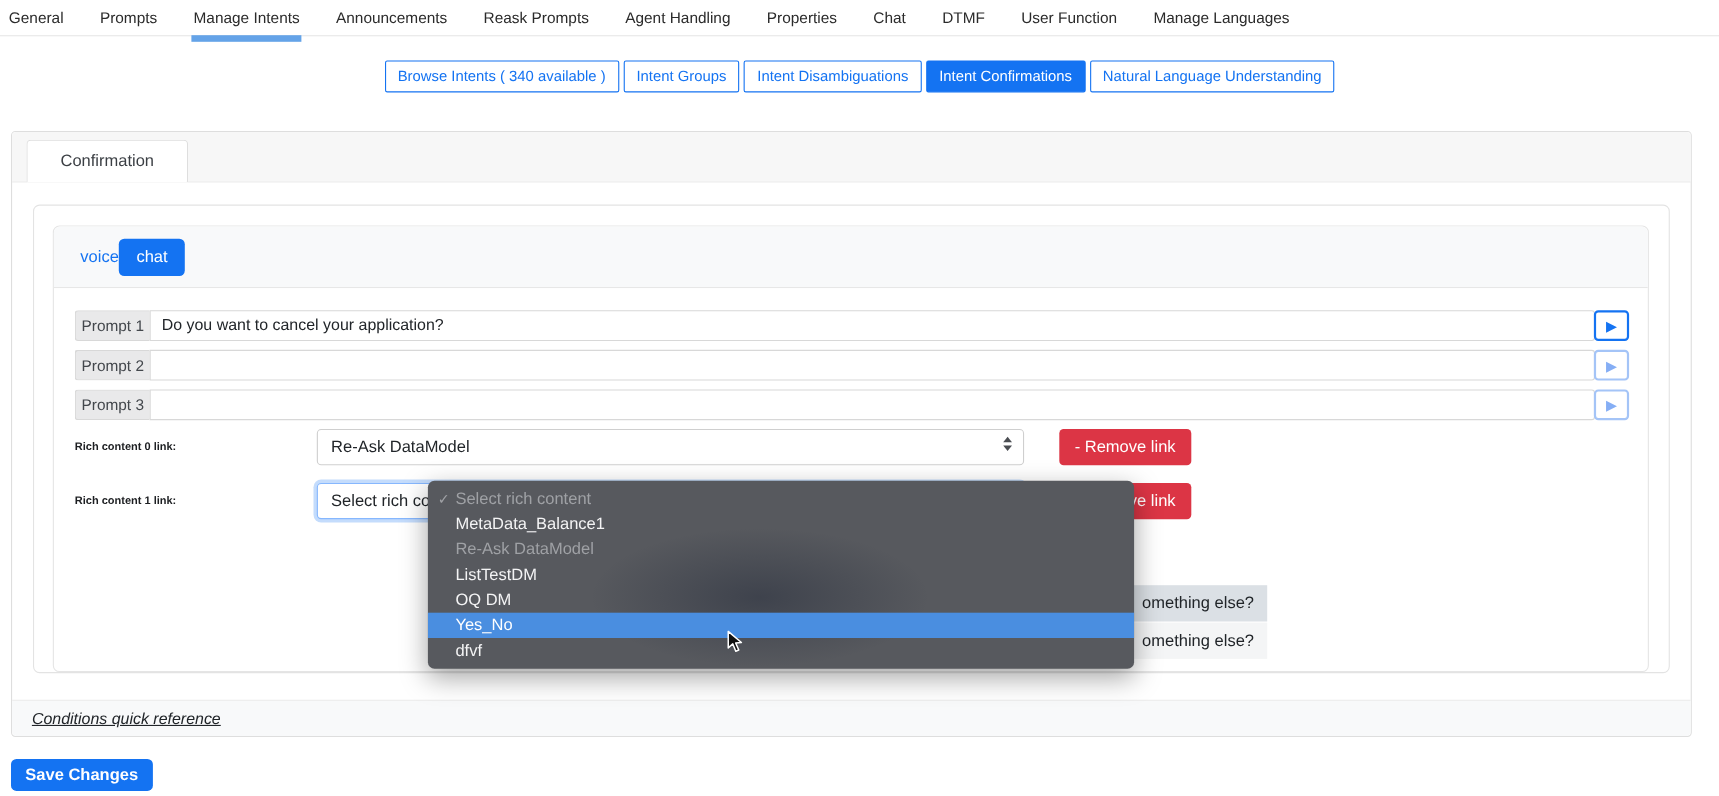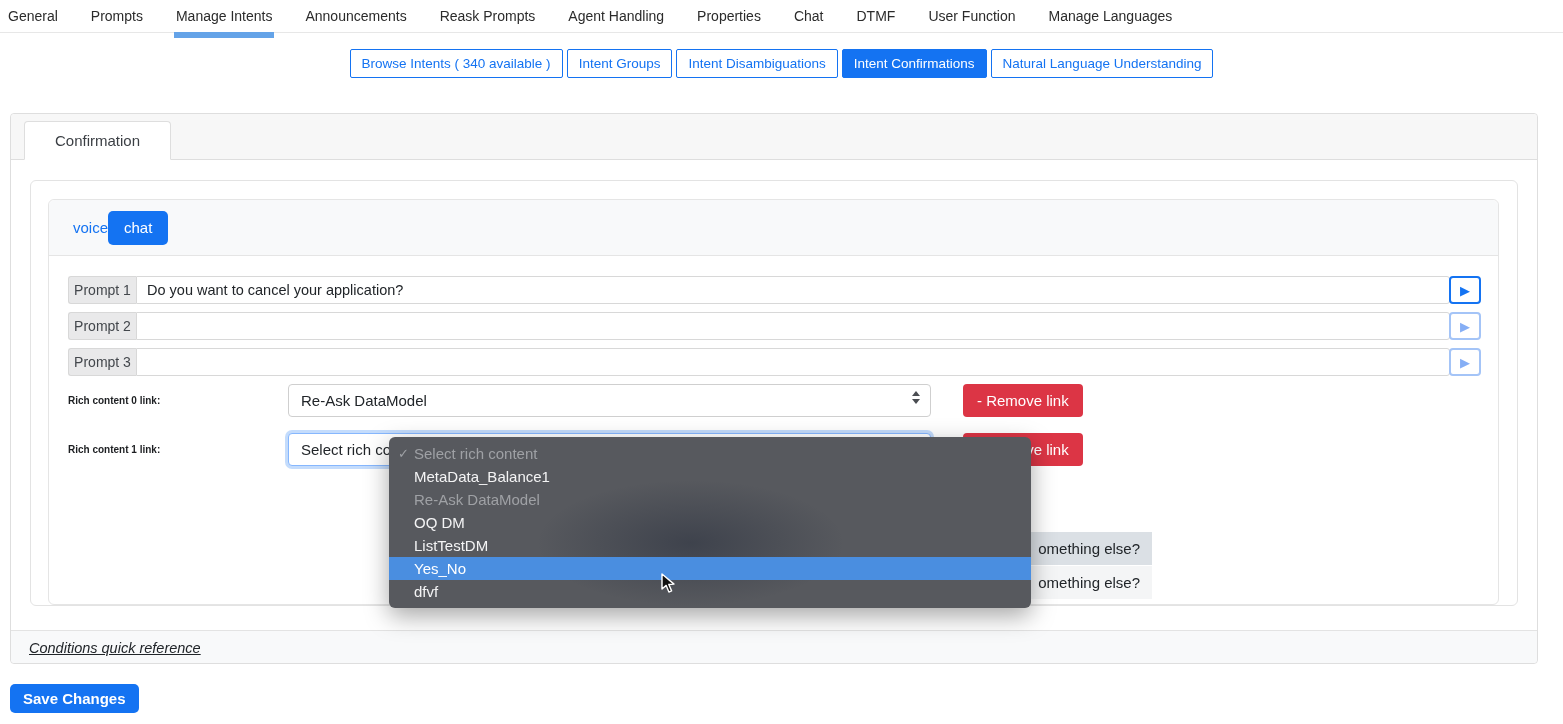--- a/index.html
+++ b/index.html
@@ -13,21 +13,21 @@
   
   .topnav { border-bottom:1px solid #e7e7e7; padding:8px 0 8px 8px; }
   .topnav ul { list-style:none; display:flex; gap:33px; }
   .topnav li { font-size:14px; color:#2b2b2b; line-height:16px; position:relative; cursor:pointer; white-space:nowrap; }
   .topnav li.active::after {
     content:""; position:absolute; left:-2px; right:-2px; top:24px; height:6px;
     background:#64a3e8;
   }
 
   
-  .pillrow { margin-top:16px; display:flex; justify-content:center; gap:4px; }
+  .pillrow { margin-top:22px; display:flex; justify-content:center; gap:4px; }
   .pill {
     border:1px solid #1473f2; color:#1473f2; background:#fff;
     font-size:13.5px; padding:6px 11px; border-radius:2px; line-height:15px;
     cursor:pointer; white-space:nowrap;
   }
   .pill.active { background:#1473f2; color:#fff; }
 
   
   .card { margin:35px 25px 0 10px; border:1px solid #dedede; border-radius:4px; background:#fff; }
   .card-head {
@@ -270,24 +270,24 @@
     <span class="dd-check">✓</span>
     <span>Select rich content</span>
   </div>
   <div class="dd-opt">
     <span>MetaData_Balance1</span>
   </div>
   <div class="dd-opt dim">
     <span>Re-Ask DataModel</span>
   </div>
   <div class="dd-opt">
+    <span>ListTestDM</span>
+  </div>
+  <div class="dd-opt">
     <span>OQ DM</span>
-  </div>
-  <div class="dd-opt">
-    <span>ListTestDM</span>
   </div>
   <div class="dd-opt hl">
     <span>Yes_No</span>
   </div>
   <div class="dd-opt">
     <span>dfvf</span>
   </div>
 </div>
 
 

